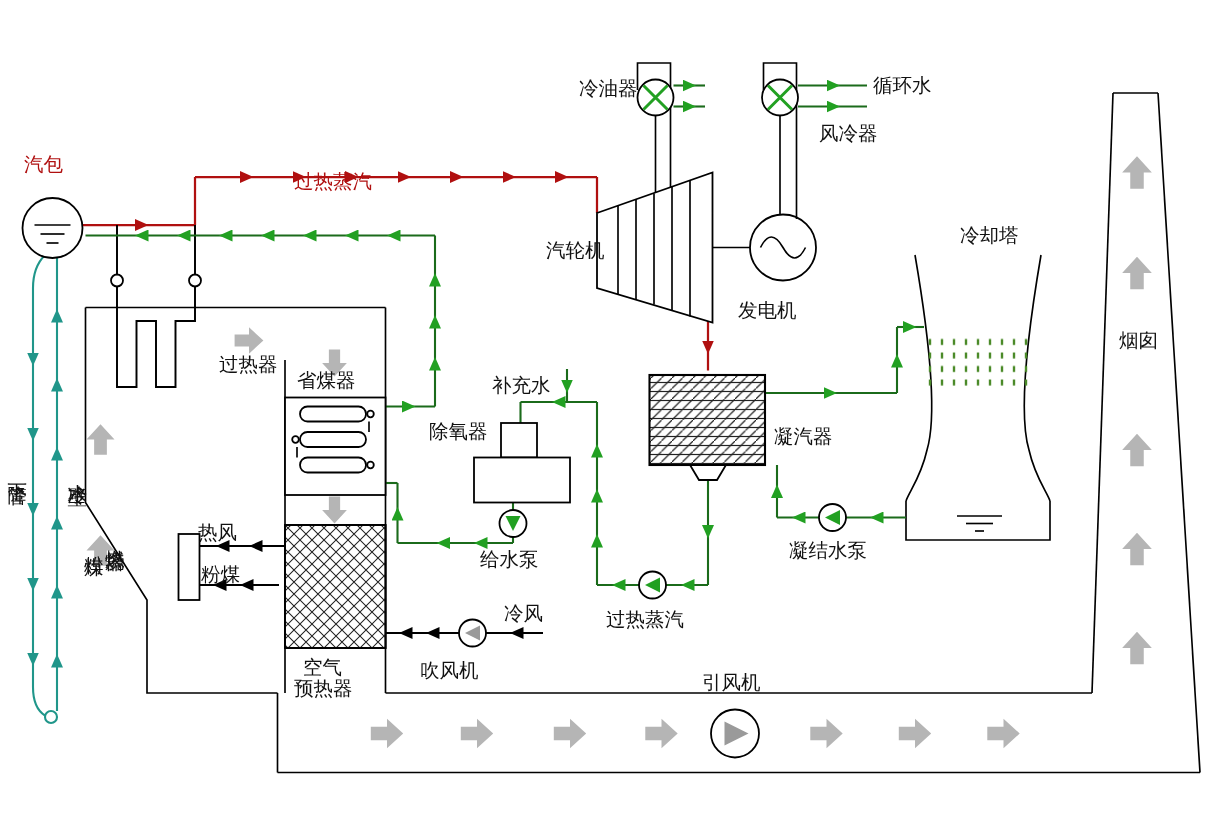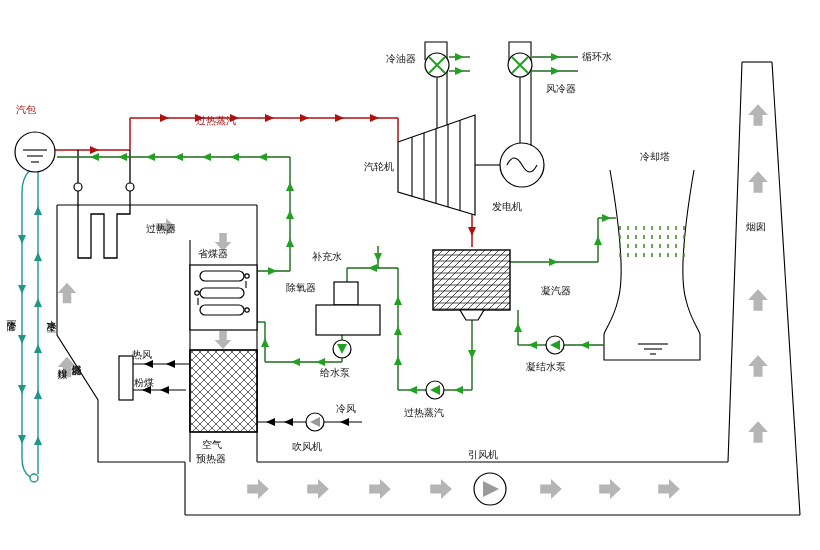--- a/index.html
+++ b/index.html
@@ -1,19 +1,19 @@
 <!DOCTYPE html>
 <html style="--steam: #b01010; --water: #1b6b1b; --water-arrow: #22a022; --downcomer: #20968a; --flue: #b5b5b5; --spray: #4a8a28;"><head>
 <meta charset="utf-8">
 <style>
   html,body{margin:0;padding:0;background:#fff}
   .stage{position:relative;width:820px;height:550px;background:#fff;overflow:hidden;
          font-family:"Liberation Sans","DejaVu Sans",sans-serif}
   .stage svg{position:absolute;left:0;top:0}
-  .lbl{position:absolute;font-size:10px;line-height:14px;color:#111;white-space:nowrap}
+  .lbl{position:absolute;font-size:13px;line-height:14px;color:#111;white-space:nowrap}
   .lbl.red{color:var(--steam,#b01010)}
   .vert{writing-mode:vertical-rl;text-orientation:upright;letter-spacing:1px}
   .struct{stroke:#000;stroke-width:1.1;fill:none}
   .eq{fill:#fff;stroke:#000;stroke-width:1.2}
   .coilline{stroke:#000;stroke-width:1.3;fill:none}
   .steam{stroke:var(--steam,#b01010);stroke-width:1.5;fill:none}
   .water{stroke:var(--water,#1b6b1b);stroke-width:1.4;fill:none}
   .teal{stroke:var(--downcomer,#20968a);stroke-width:1.4;fill:none}
   .airline{stroke:#000;stroke-width:1.2;fill:none}
   .flue{fill:var(--flue,#b5b5b5);stroke:none}
@@ -268,33 +268,33 @@
 
 <div class="lbl red" style="left:16px;top:103px">汽包</div>
 <div class="lbl red" style="left:196px;top:114px">过热蒸汽</div>
 <div class="lbl" style="left:386px;top:52px">冷油器</div>
 <div class="lbl" style="left:582px;top:50px">循环水</div>
 <div class="lbl" style="left:546px;top:82px">风冷器</div>
 <div class="lbl" style="left:364px;top:160px">汽轮机</div>
 <div class="lbl" style="left:492px;top:200px">发电机</div>
 <div class="lbl" style="left:640px;top:150px">冷却塔</div>
 <div class="lbl" style="left:746px;top:220px">烟囱</div>
-<div class="lbl" style="left:146px;top:222px">过热器</div>
+<div class="lbl" style="left:146px;top:236px">过热器</div>
 <div class="lbl" style="left:198px;top:247px">省煤器</div>
 <div class="lbl" style="left:286px;top:281px">除氧器</div>
-<div class="lbl" style="left:312px;top:250px">补充水</div>
-<div class="lbl" style="left:541px;top:284px">凝汽器</div>
+<div class="lbl" style="left:328px;top:250px">补充水</div>
+<div class="lbl" style="left:516px;top:284px">凝汽器</div>
 <div class="lbl vert" style="left:4px;top:312px">下降管</div>
 <div class="lbl vert" style="left:44px;top:312px">水冷壁</div>
 <div class="lbl vert" style="left:55px;top:360px">粉煤</div>
 <div class="lbl vert" style="left:69px;top:356px">燃烧器</div>
 <div class="lbl" style="left:132px;top:348px">热风</div>
 <div class="lbl" style="left:134px;top:376px">粉煤</div>
 <div class="lbl" style="left:202px;top:438px">空气</div>
 <div class="lbl" style="left:196px;top:452px">预热器</div>
 <div class="lbl" style="left:320px;top:366px">给水泵</div>
 <div class="lbl" style="left:404px;top:406px">过热蒸汽</div>
 <div class="lbl" style="left:526px;top:360px">凝结水泵</div>
-<div class="lbl" style="left:292px;top:440px">吹风机</div>
+<div class="lbl" style="left:280px;top:440px">吹风机</div>
 <div class="lbl" style="left:336px;top:402px">冷风</div>
 <div class="lbl" style="left:468px;top:448px">引风机</div>
 
 </div>
 
 </body></html>

